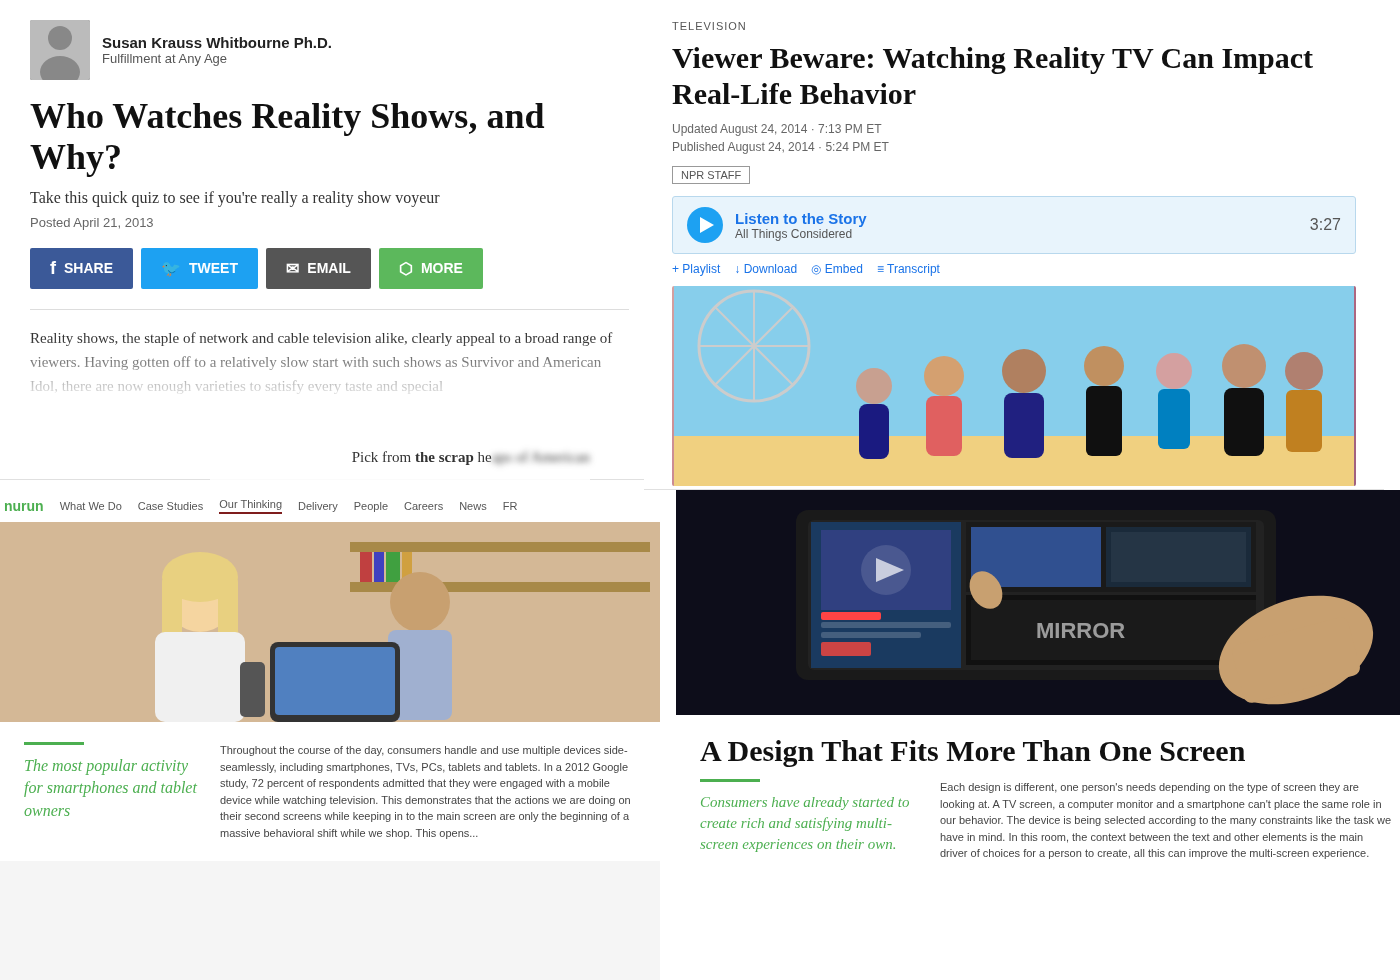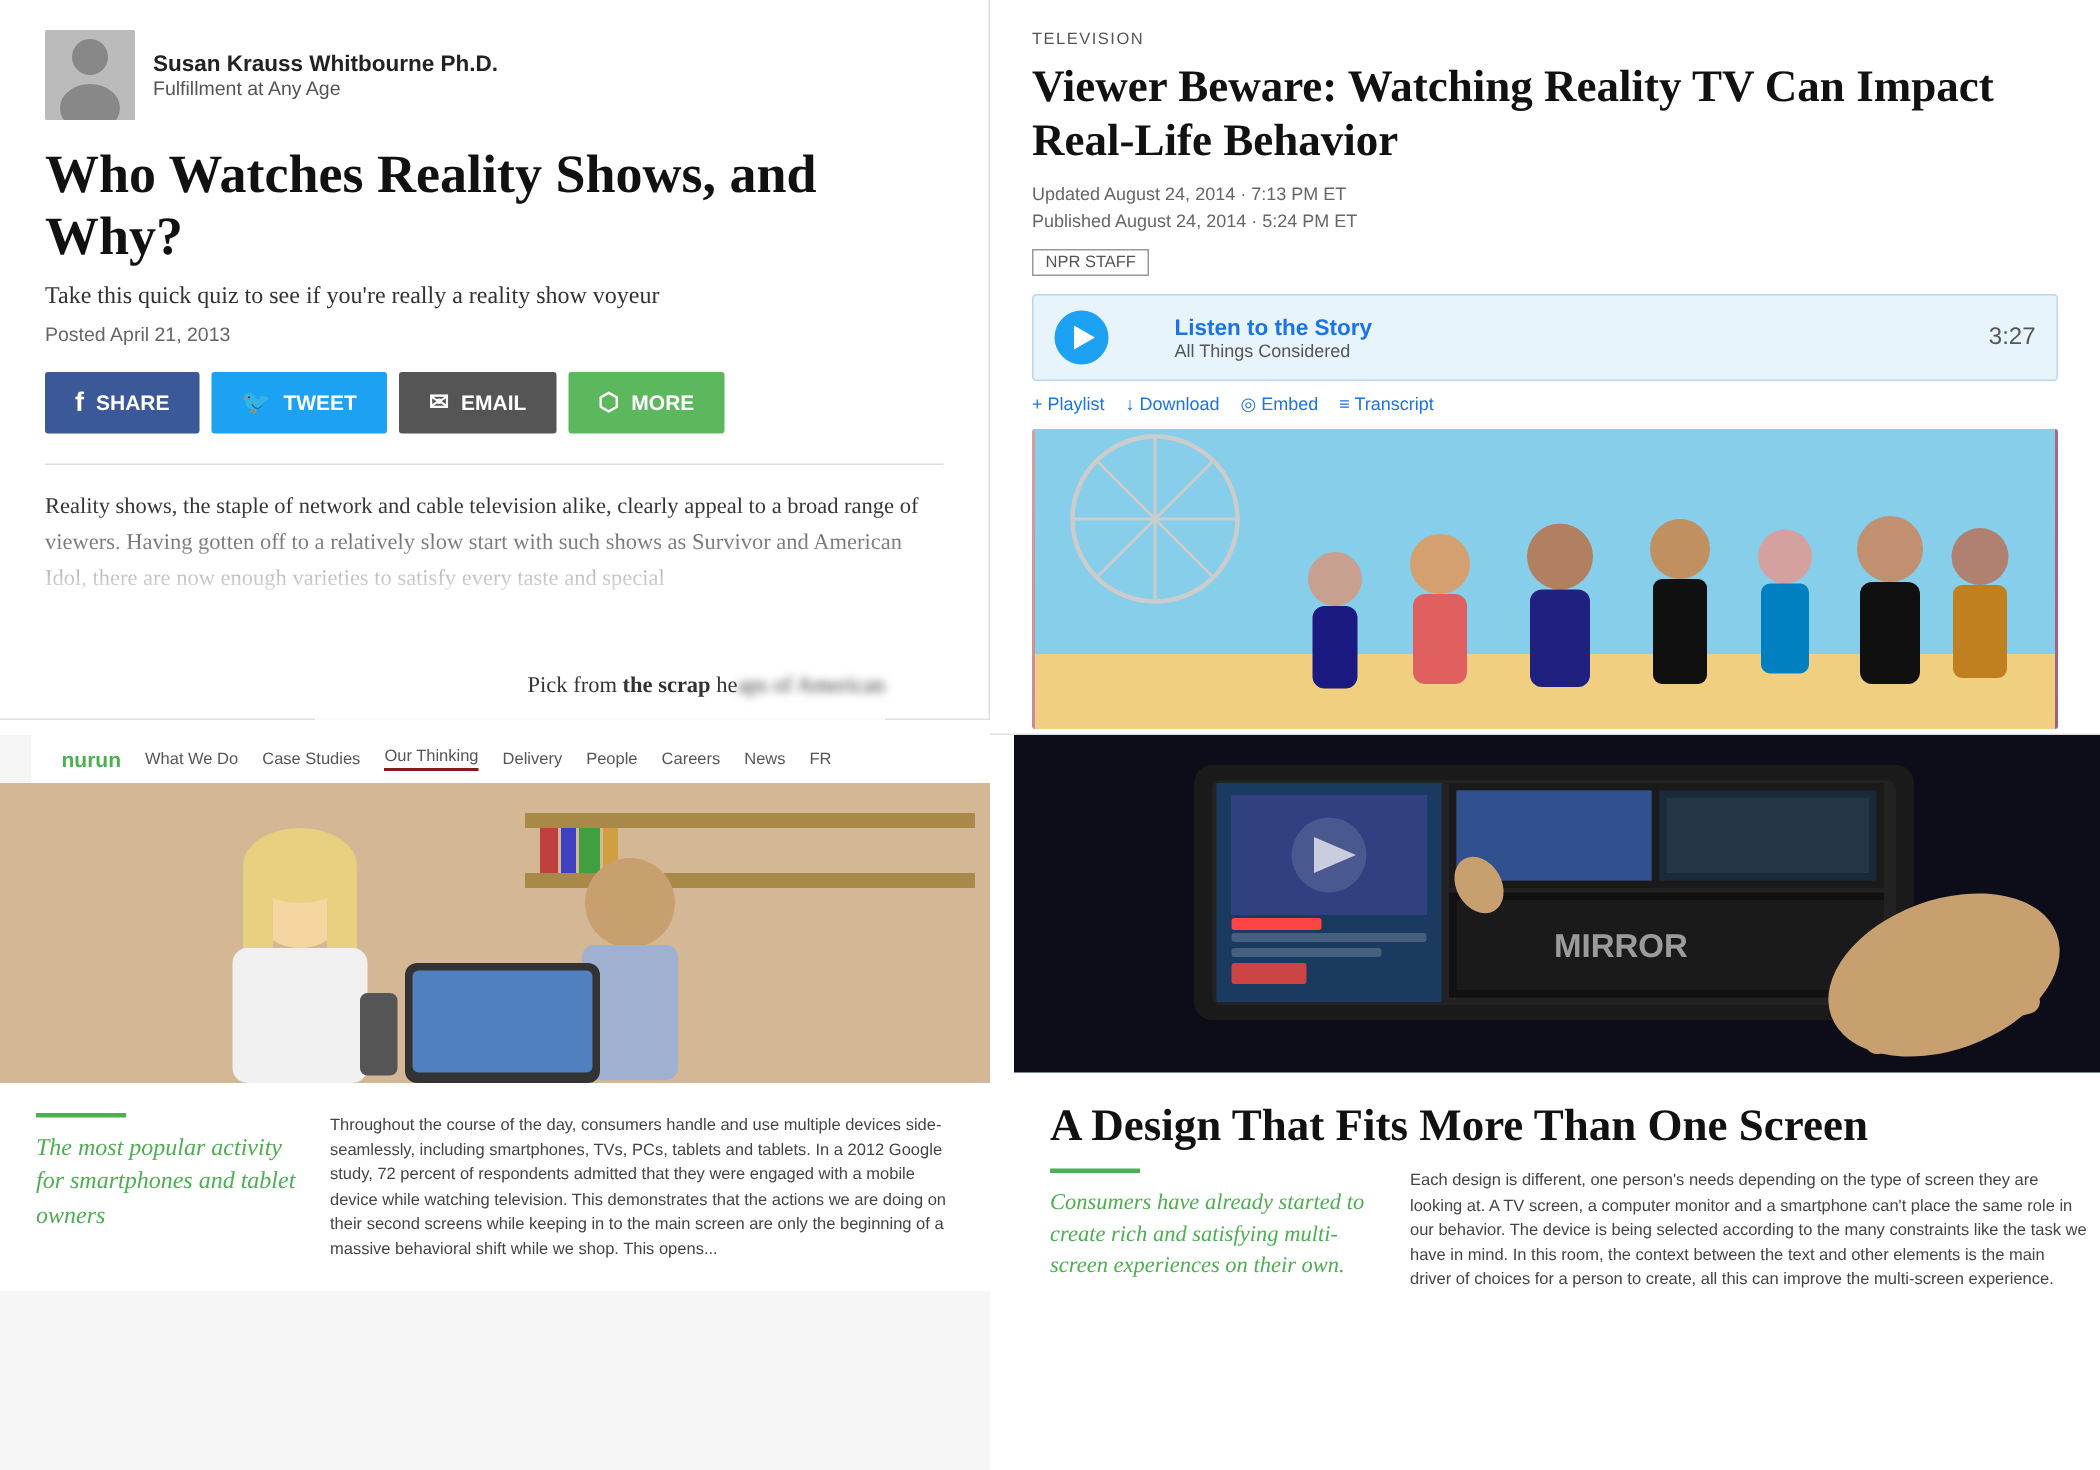--- a/index.html
+++ b/index.html
@@ -111,21 +111,21 @@
       bottom: 0;
       left: 0;
       right: 0;
       height: 60px;
       background: linear-gradient(transparent, rgba(255,255,255,0.9));
     }
 
     
     .top-right {
       position: absolute;
-      top: 0; left: 660px;
+      top: 0; left: 644px;
       width: 740px;
       height: 490px;
       background: #fff;
       padding: 20px 28px;
       border-bottom: 1px solid #e0e0e0;
       overflow: hidden;
     }
     .category-label {
       font-family: Arial, sans-serif;
       font-size: 11px;
@@ -180,21 +180,21 @@
       flex-shrink: 0;
     }
     .play-triangle {
       width: 0;
       height: 0;
       border-top: 8px solid transparent;
       border-bottom: 8px solid transparent;
       border-left: 14px solid #fff;
       margin-left: 3px;
     }
-    .audio-info { flex: 1; margin-left: 32px; }
+    .audio-info { flex: 1; }
     .audio-title {
       font-size: 15px;
       font-weight: bold;
       color: #1a73e8;
       font-family: Arial, sans-serif;
     }
     .audio-subtitle {
       font-size: 12px;
       color: #555;
       font-family: Arial, sans-serif;
@@ -231,26 +231,25 @@
       top: 490px; left: 0;
       width: 660px;
       height: 490px;
       background: #f5f5f5;
       overflow: hidden;
     }
     .nurun-nav {
       display: flex;
       align-items: center;
       gap: 16px;
-      padding: 8px 20px;
+      padding: 8px 4px;
       background: #fff;
       font-family: Arial, sans-serif;
       font-size: 11px;
       color: #555;
-      margin-left: 21px;
     }
     .nurun-logo {
       color: #4CAF50;
       font-weight: bold;
       font-size: 14px;
       font-family: Arial, sans-serif;
     }
     .nurun-article-img {
       width: 100%;
       height: 200px;

